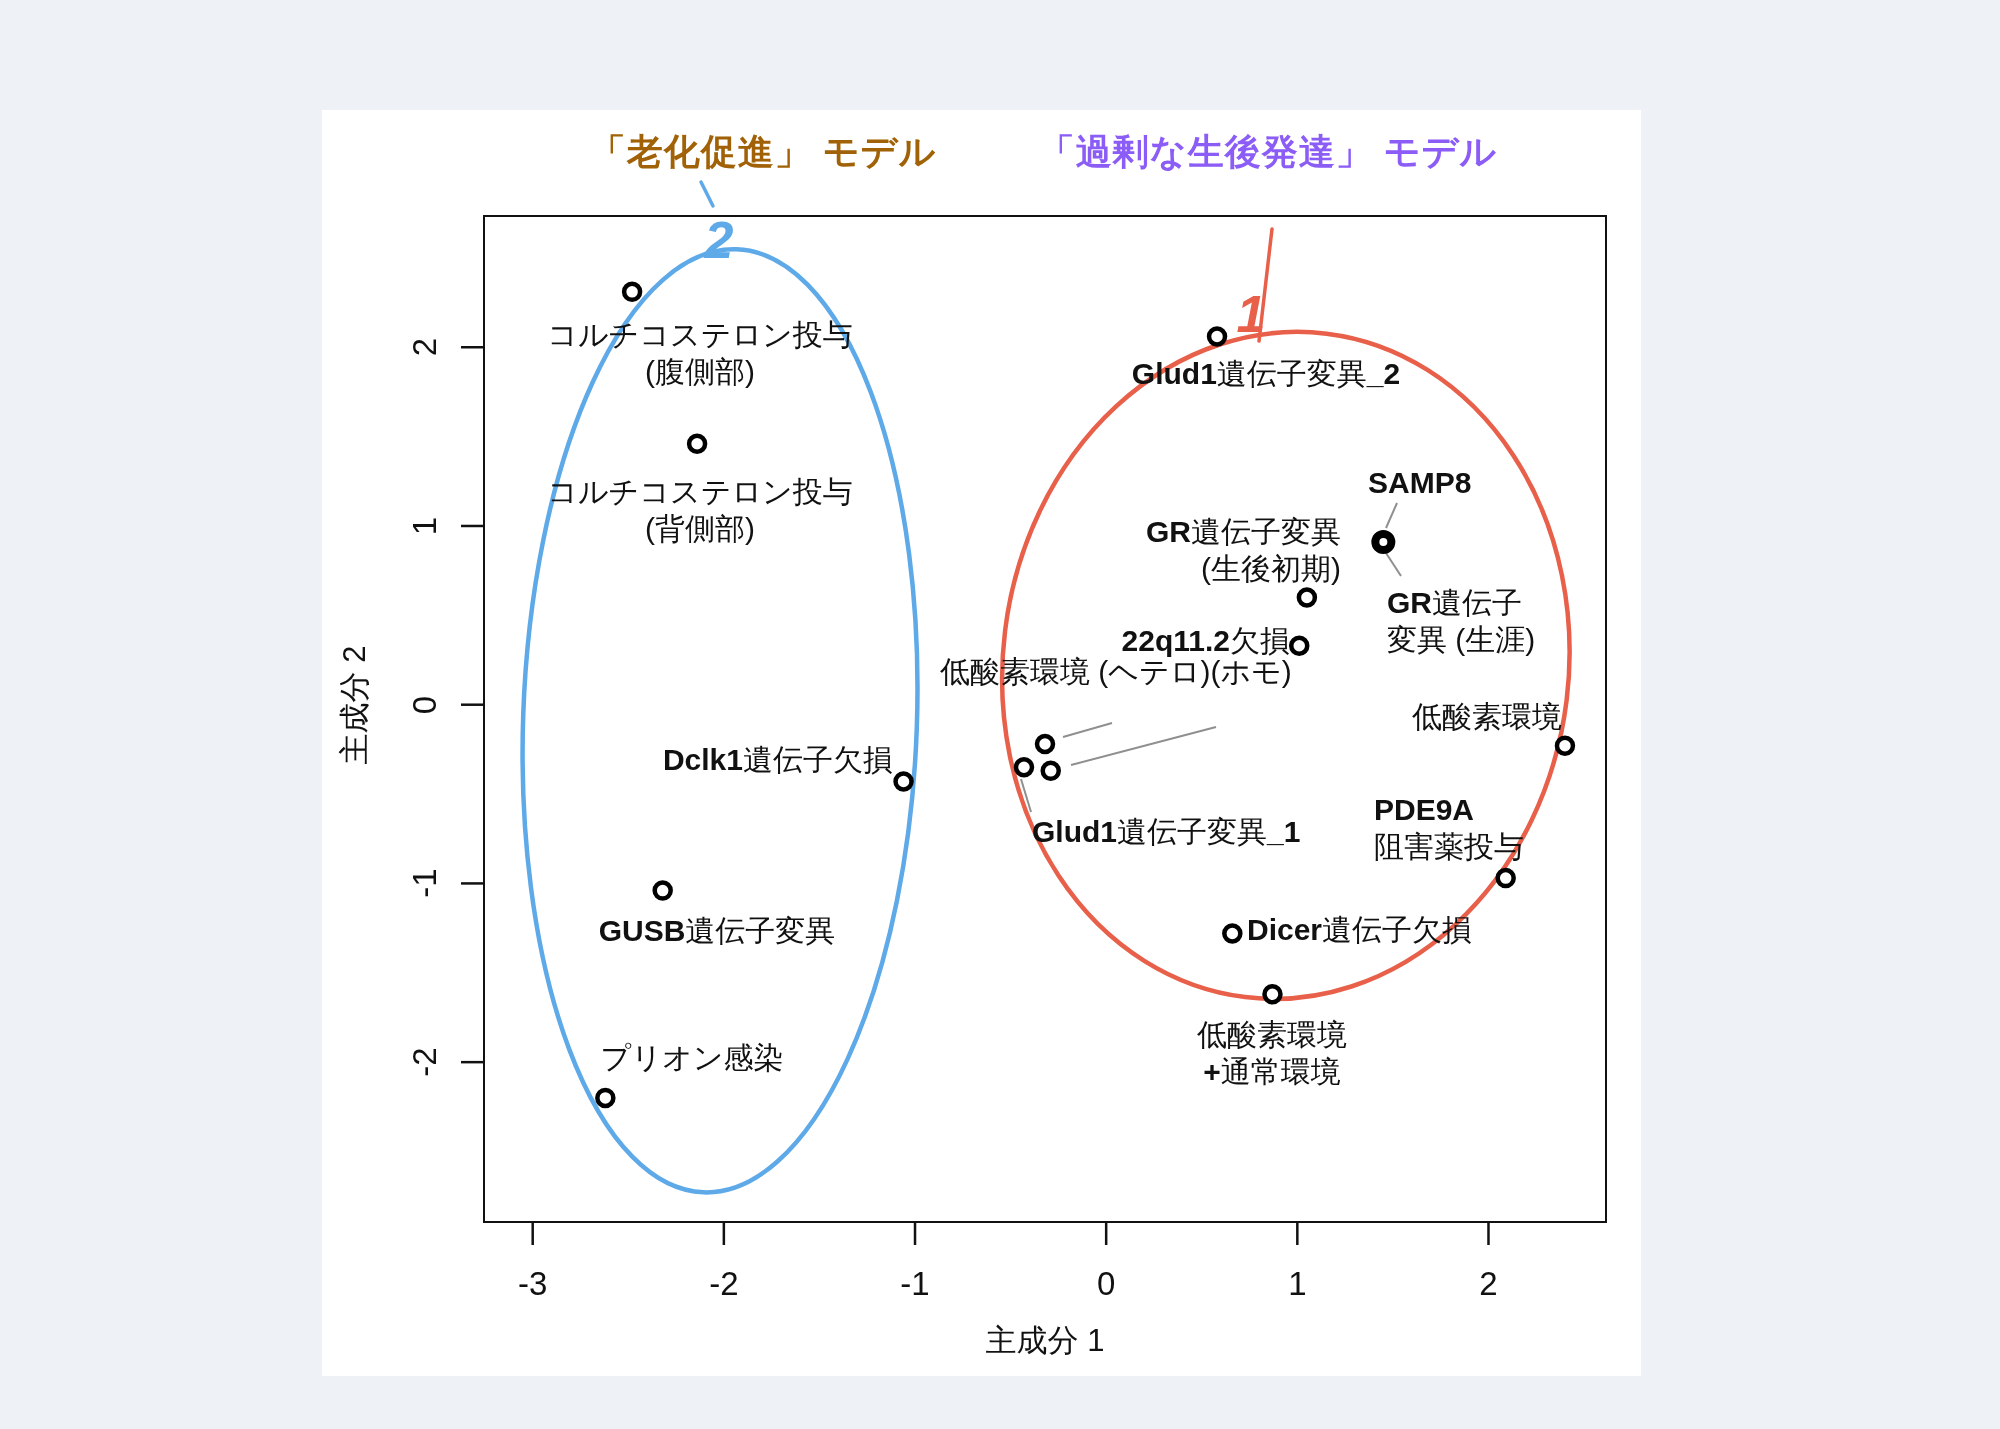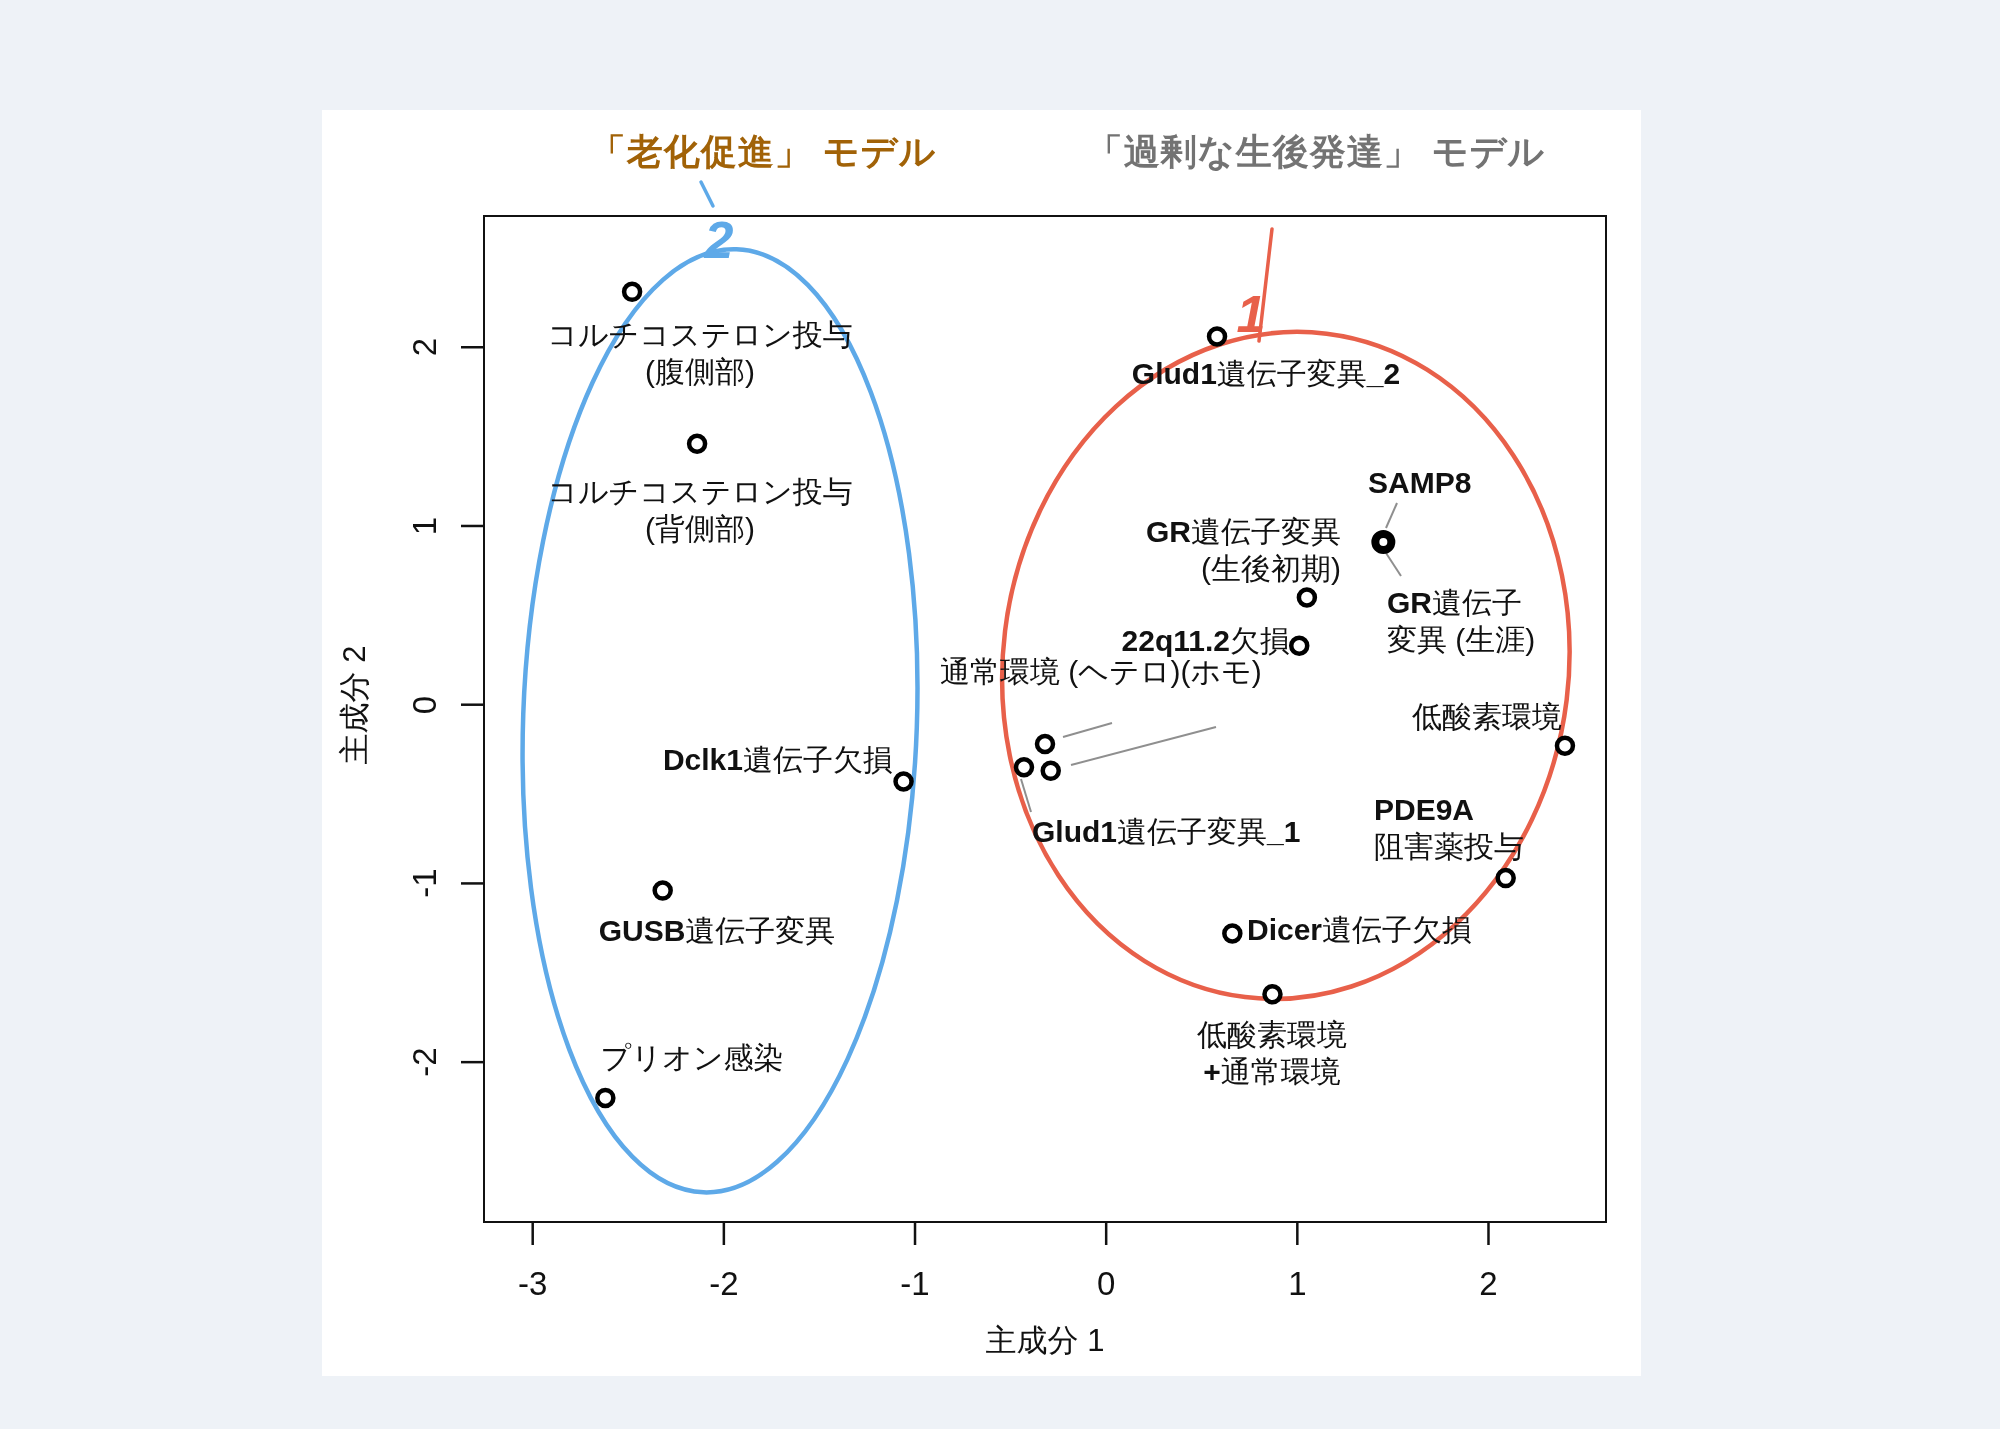--- a/index.html
+++ b/index.html
@@ -70,21 +70,21 @@
       <circle cx="1050.7346938775509" cy="770.8297872340426" r="8" fill="#ffffff" stroke="#000000" stroke-width="4.5"></circle>
       <circle cx="1023.9727891156462" cy="767.2553191489361" r="8" fill="#ffffff" stroke="#000000" stroke-width="4.5"></circle>
       <circle cx="1564.9455782312925" cy="745.8085106382978" r="8" fill="#ffffff" stroke="#000000" stroke-width="4.5"></circle>
       <circle cx="1505.687074829932" cy="878.063829787234" r="8" fill="#ffffff" stroke="#000000" stroke-width="4.5"></circle>
       <circle cx="1232.3333333333333" cy="933.468085106383" r="8" fill="#ffffff" stroke="#000000" stroke-width="4.5"></circle>
       <circle cx="1272.4761904761904" cy="994.2340425531914" r="8" fill="#ffffff" stroke="#000000" stroke-width="4.5"></circle>
     </svg>
 
   <div class="model-label g0" style="color: #a16207;">「老化促進」 モデル</div>
   <div class="model-number g0" style="color: rgb(94, 169, 232);">2</div>
-  <div class="model-label g1" style="color: #737373; margin-left: 48px;">「過剰な生後発達」 モデル</div>
+  <div class="model-label g1" style="color: #8b5cf6;">「過剰な生後発達」 モデル</div>
   <div class="model-number g1" style="color: rgb(232, 96, 74);">1</div>
 
   <div class="axis-label xlab">主成分 1</div>
   <div class="axis-label ylab">主成分 2</div>
 
   <div id="labels">
       <div class="pt-label center" style="left: 700px; top: 316px;">
         <div>コルチコステロン投与</div>
         <div>(腹側部)</div>
       </div>
@@ -112,21 +112,21 @@
         <div>変異 (生涯)</div>
       </div>
       <div class="pt-label right" style="right: 659px; top: 513px;">
         <div><b>GR</b>遺伝子変異</div>
         <div>(生後初期)</div>
       </div>
       <div class="pt-label right" style="right: 710px; top: 622px;">
         <div><b>22q11.2</b>欠損</div>
       </div>
       <div class="pt-label left" style="left: 940px; top: 653px;">
-        <div>通常環境 (ヘテロ)(ホモ)</div>
+        <div>低酸素環境 (ヘテロ)(ホモ)</div>
       </div>
       <div class="pt-label left" style="left: 1032px; top: 813px;">
         <div><b>Glud1</b>遺伝子変異<b>_1</b></div>
       </div>
       <div class="pt-label right" style="right: 438px; top: 698px;">
         <div>低酸素環境</div>
       </div>
       <div class="pt-label left" style="left: 1374px; top: 791px;">
         <div><b>PDE9A</b></div>
         <div>阻害薬投与</div>

